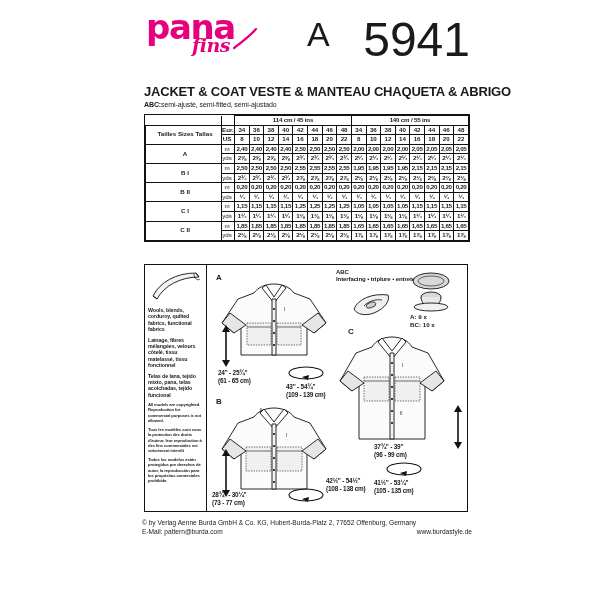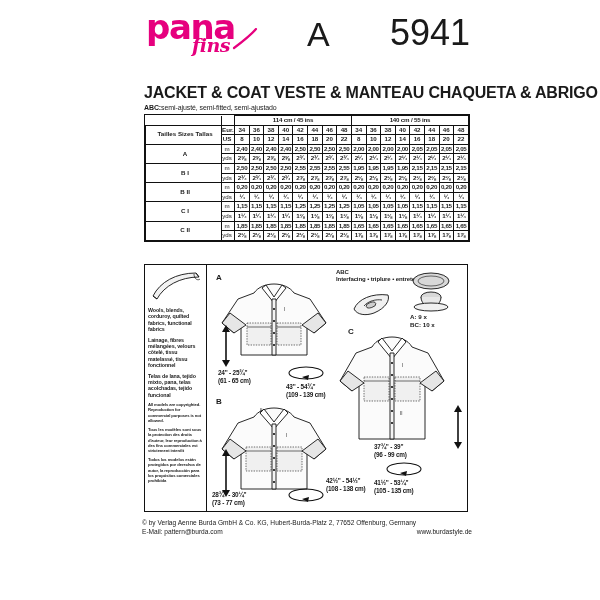--- a/index.html
+++ b/index.html
@@ -28,28 +28,28 @@
   .logo .swoosh{
     position:absolute;left:86px;top:18px;width:26px;height:22px;
   }
   .view-letter{
     position:absolute;left:167px;top:7px;
     font-size:34px;font-weight:normal;color:#1a1a1a;
     font-family:"Liberation Sans", sans-serif;
   }
   .pattern-no{
     position:absolute;right:0px;top:4px;
-    font-size:36px;color:#1a1a1a;letter-spacing:0px;
+    font-size:48px;color:#1a1a1a;letter-spacing:0px;
     font-family:"Liberation Sans", sans-serif;
   }
 
   
   .title-row{position:absolute;left:144px;top:84px;width:326px;}
   .title-main{
-    font-size:16px;font-weight:bold;letter-spacing:-0.2px;
+    font-size:13px;font-weight:bold;letter-spacing:-0.2px;
     white-space:nowrap;
   }
   .title-sub{font-size:7px;margin-top:2px;letter-spacing:-0.1px;}
   .title-sub b{font-weight:bold;}
 
   
   .tbl{
     position:absolute;left:144px;top:114px;width:324px;
     border:1.6px solid #111;border-collapse:collapse;
     font-size:6.2px;

